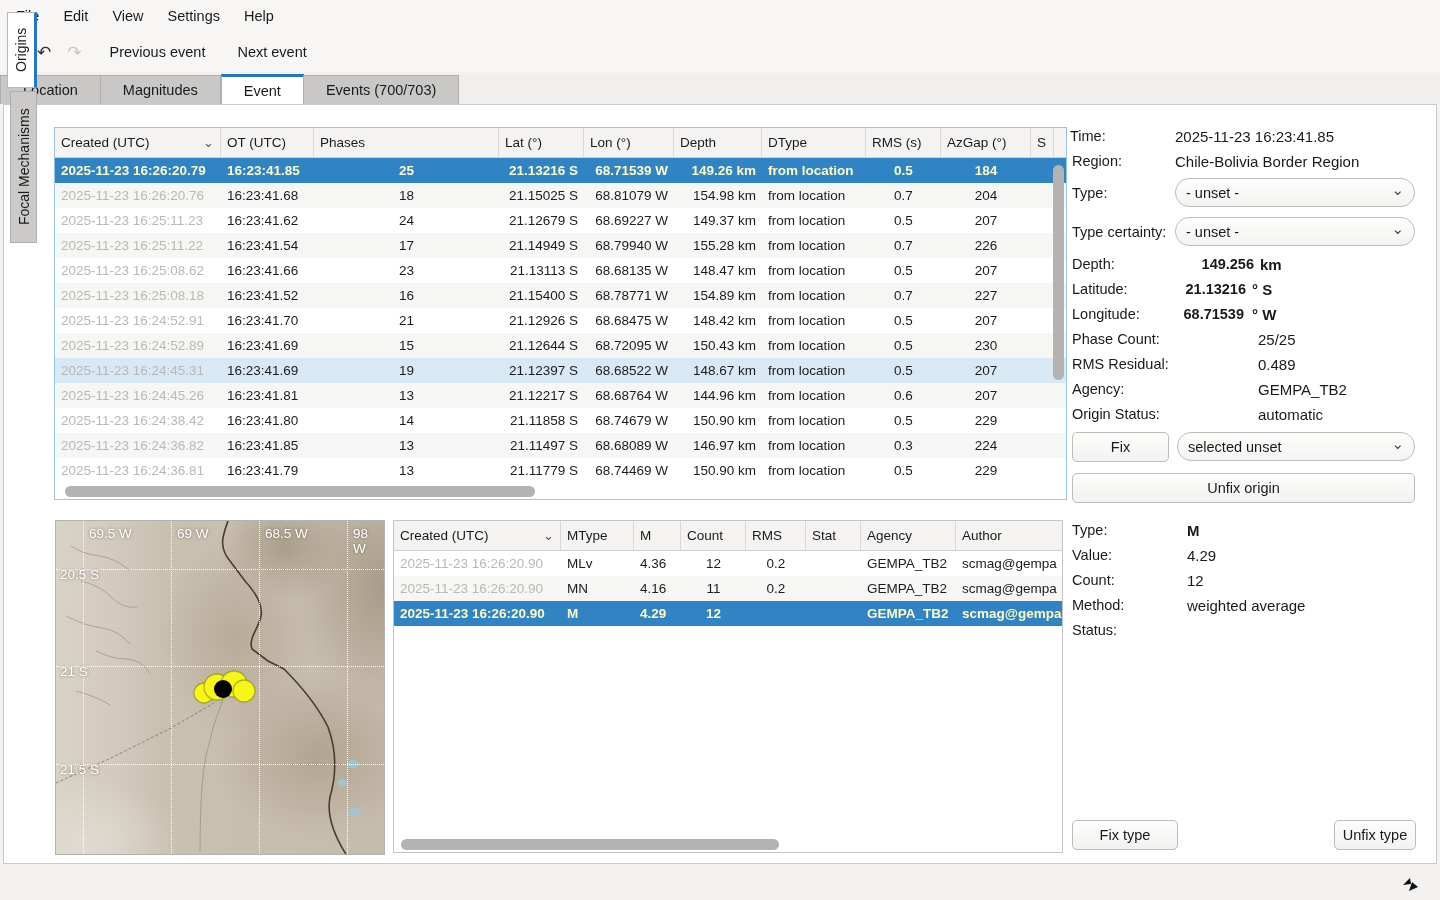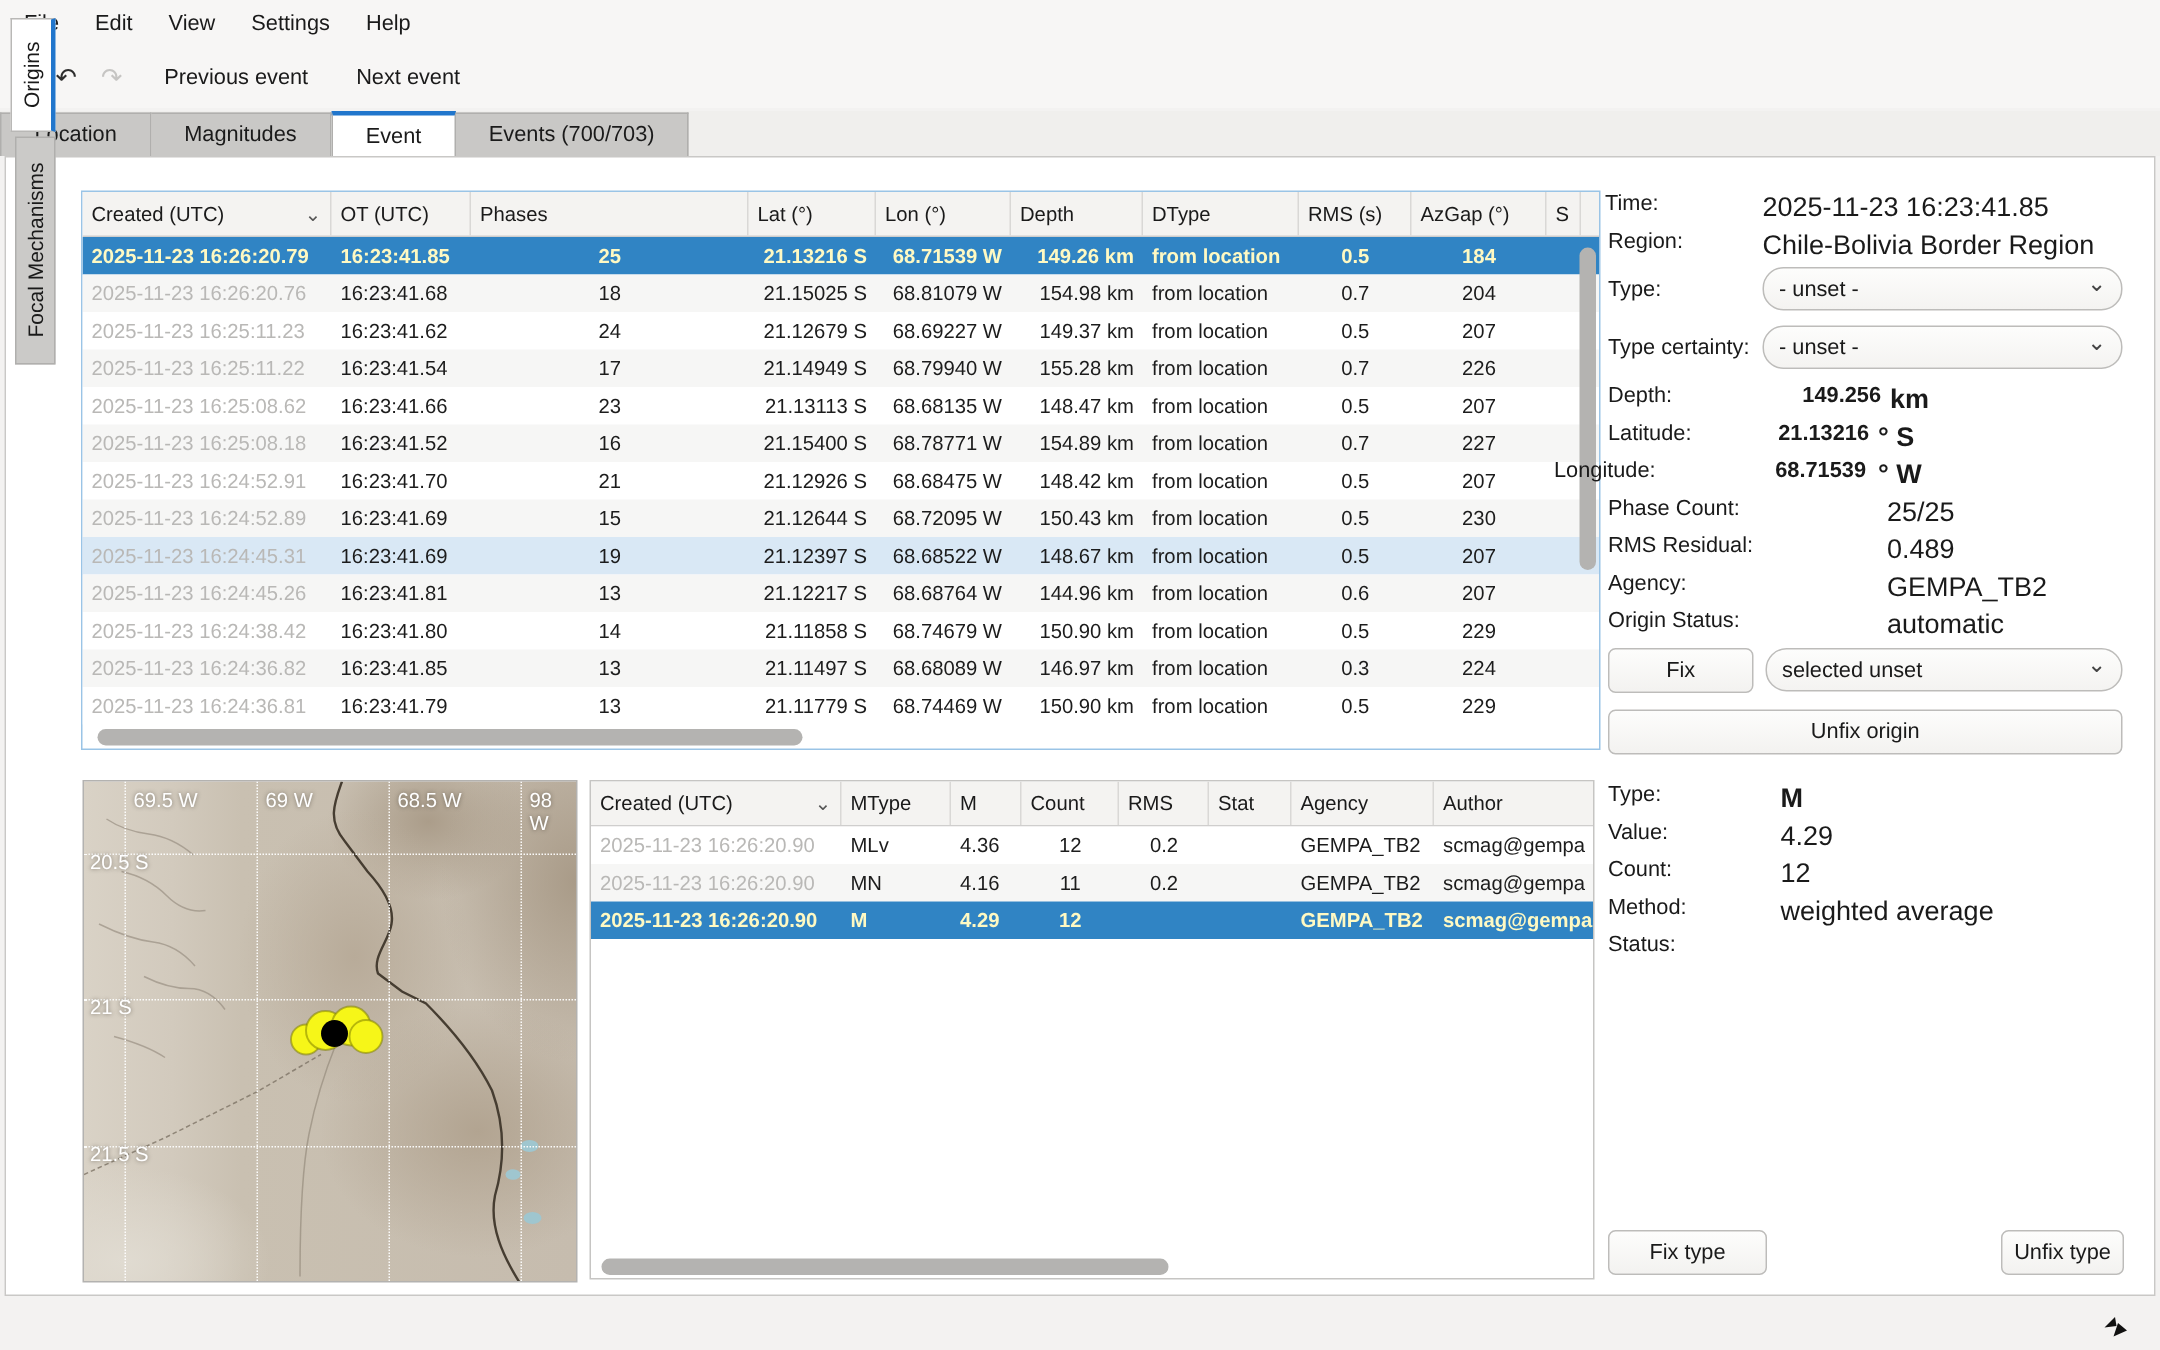--- a/index.html
+++ b/index.html
@@ -48,21 +48,21 @@
   .al-l { justify-content:flex-start; }
   .al-c { justify-content:center; }
   .al-r { justify-content:flex-end; }
   .hscroll { position:absolute; left:2px; right:2px; bottom:2px; height:11px; }
   .hscroll .thumb { position:absolute; top:0; height:11px; background:#b4b3b1; border-radius:6px; }
   .vscroll { position:absolute; top:32px; right:2px; width:11px; bottom:16px; }
   .vscroll .thumb { position:absolute; left:0; width:11px; background:#b4b3b1; border-radius:6px; }
 
   
   .info-label { position:absolute; font-size:14.5px; white-space:nowrap; }
-  .info-value { position:absolute; font-size:18px; white-space:nowrap; }
+  .info-value { position:absolute; font-size:15px; white-space:nowrap; }
   .bold { font-weight:bold; }
   .num-box { position:absolute; width:82px; text-align:right; font-size:14.5px; font-weight:bold; }
 
   .combo { position:absolute; background:linear-gradient(#fdfdfc,#f4f3f1); border:1px solid #bdbcba; border-radius:14px; display:flex; align-items:center; padding:0 10px; font-size:14.5px; height:29px; }
   .combo .chev { margin-left:auto; color:#444; font-size:15px; line-height:6px; transform:translateY(-3px); }
   .btn { position:absolute; background:linear-gradient(#fdfdfc,#f3f2f0); border:1px solid #bdbcba; border-radius:5px; display:flex; align-items:center; justify-content:center; font-size:14.5px; height:30px; }
 
   
   .map { position:absolute; left:55px; top:520px; width:330px; height:335px; border:1px solid #b3b2b0; overflow:hidden;
     background:
@@ -335,21 +335,21 @@
     </div>
 
     <div class="info-label" style="left:1072px; top:256px;">Depth:</div>
     <div class="num-box" style="left:1172px; top:256px;">149.256</div>
     <div class="info-value bold" style="left:1260px; top:256px;">km</div>
 
     <div class="info-label" style="left:1072px; top:281px;">Latitude:</div>
     <div class="num-box" style="left:1164px; top:281px;">21.13216</div>
     <div class="info-value bold" style="left:1252px; top:281px;">° S</div>
 
-    <div class="info-label" style="left:1036px; top:306px;">Longitude:</div>
+    <div class="info-label" style="left:1072px; top:306px;">Longitude:</div>
     <div class="num-box" style="left:1162px; top:306px;">68.71539</div>
     <div class="info-value bold" style="left:1252px; top:306px;">° W</div>
 
     <div class="info-label" style="left:1072px; top:331px;">Phase Count:</div>
     <div class="info-value" style="left:1258px; top:331px;">25/25</div>
 
     <div class="info-label" style="left:1072px; top:356px;">RMS Residual:</div>
     <div class="info-value" style="left:1258px; top:356px;">0.489</div>
 
     <div class="info-label" style="left:1072px; top:381px;">Agency:</div>

